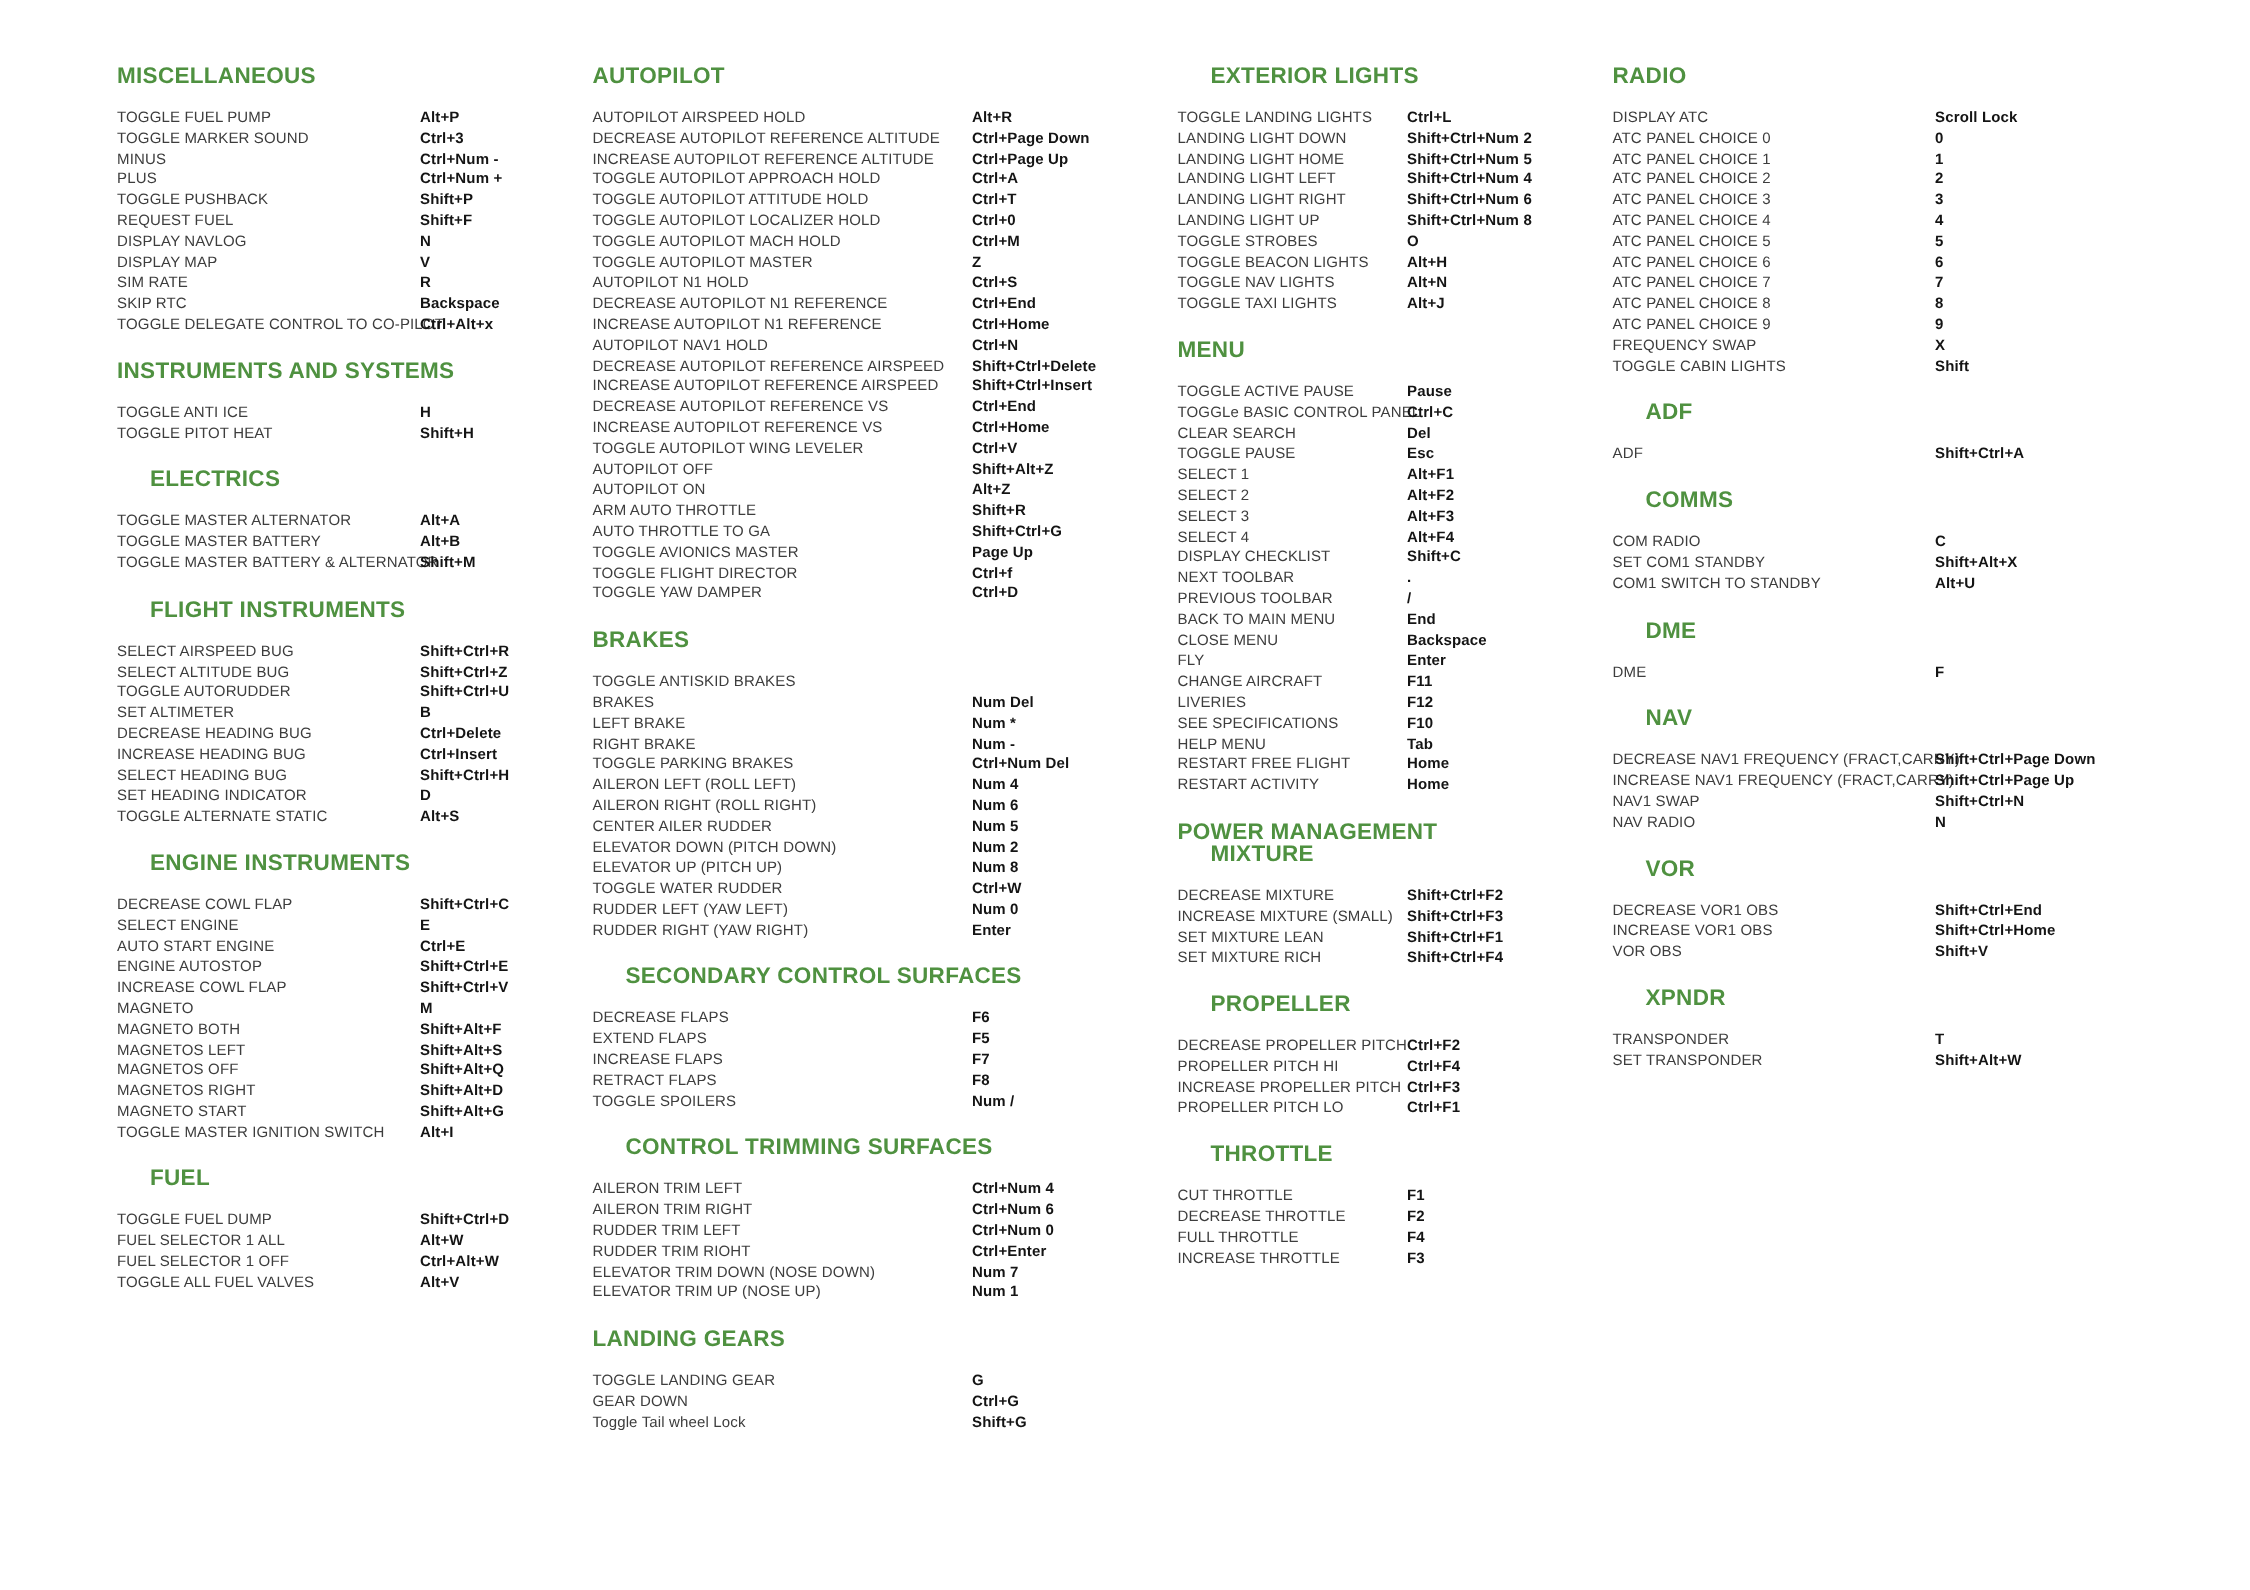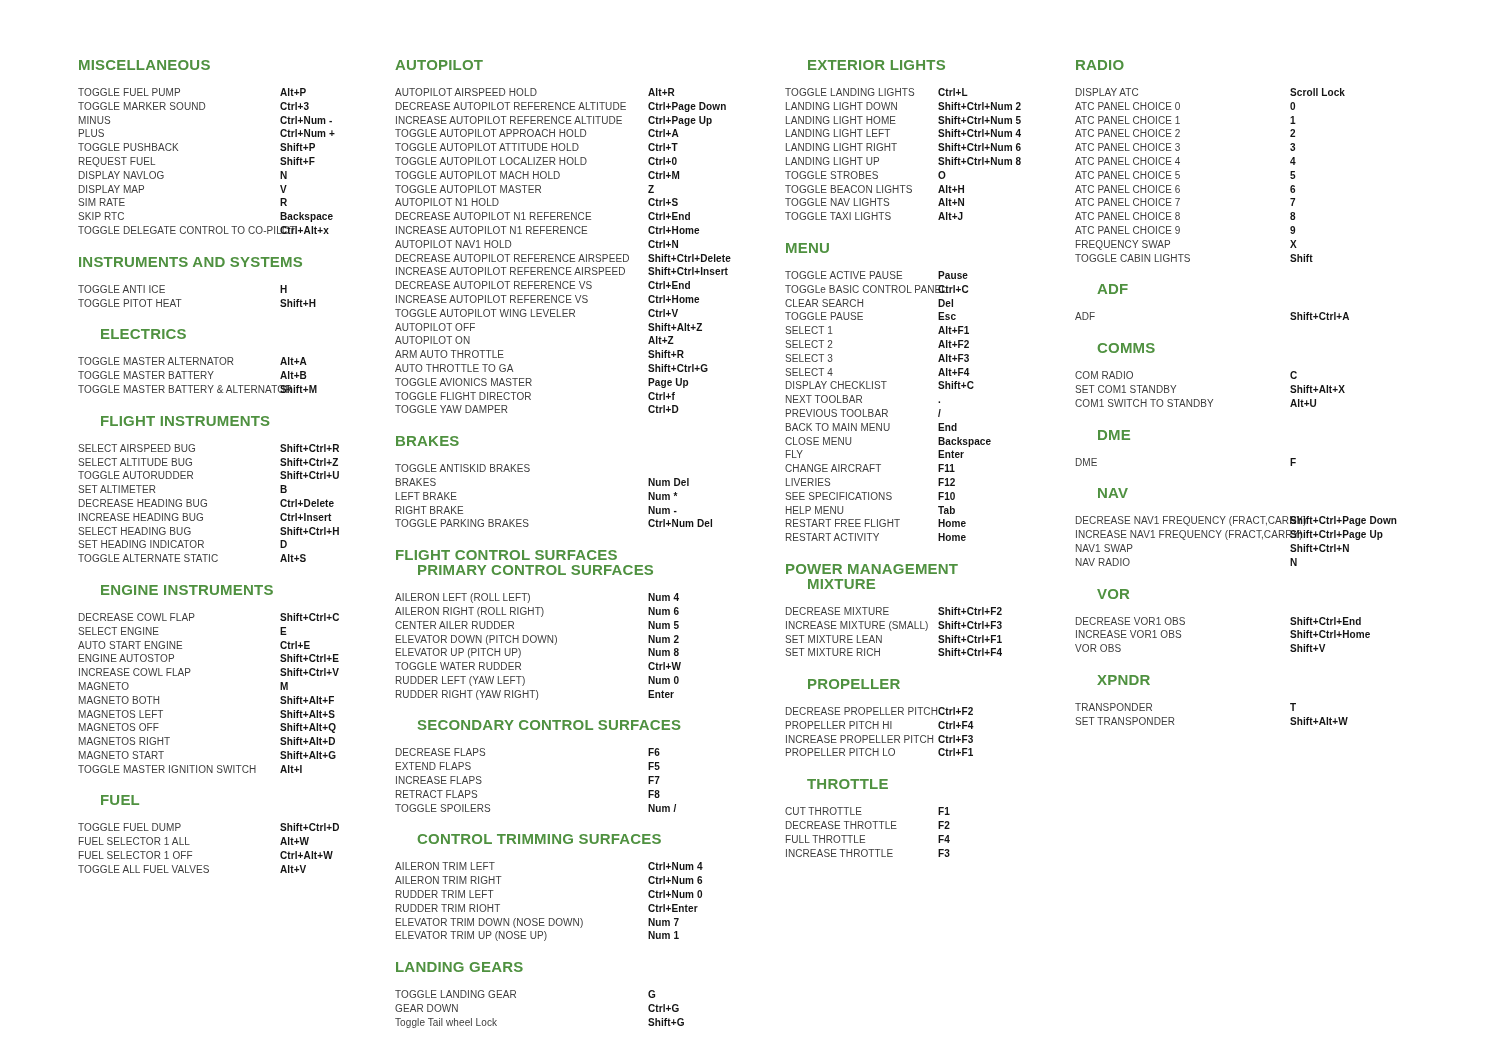--- a/index.html
+++ b/index.html
@@ -3,21 +3,21 @@
 <meta charset="utf-8">
 <style>
   html, body { margin: 0; padding: 0; overflow: hidden; }
   body {
     width: 1500px; height: 1060px;
     background: #ffffff;
     font-family: "Liberation Sans", sans-serif;
     position: relative;
   }
   .sheet { position: absolute; inset: 0; }
-  .col { position: absolute; top: 57px; }
+  .col { position: absolute; top: 43px; }
   .col-1 { left: 78px;   width: 315px; --keycol: 202px; }
   .col-2 { left: 395px;  width: 328px; --keycol: 253px; }
   .col-3 { left: 785px;  width: 262px; --keycol: 153px; }
   .col-4 { left: 1075px; width: 332px; --keycol: 215px; }
   .section-title {
     color: #4f9140;
     font-weight: bold;
     font-size: 15px;
     line-height: 15px;
     letter-spacing: 0.2px;
@@ -367,24 +367,20 @@
         <div class="row">
           <span class="action">RIGHT BRAKE</span>
           <span class="keys">Num -</span>
         </div>
         <div class="row">
           <span class="action">TOGGLE PARKING BRAKES</span>
           <span class="keys">Ctrl+Num Del</span>
         </div>
       </div>
       <div class="section">
-        <div class="section-title">
-          <div class="title-line">FLIGHT CONTROL SURFACES</div>
-          <div class="title-line indent">PRIMARY CONTROL SURFACES</div>
-        </div>
         <div class="row">
           <span class="action">AILERON LEFT (ROLL LEFT)</span>
           <span class="keys">Num 4</span>
         </div>
         <div class="row">
           <span class="action">AILERON RIGHT (ROLL RIGHT)</span>
           <span class="keys">Num 6</span>
         </div>
         <div class="row">
           <span class="action">CENTER AILER RUDDER</span>

